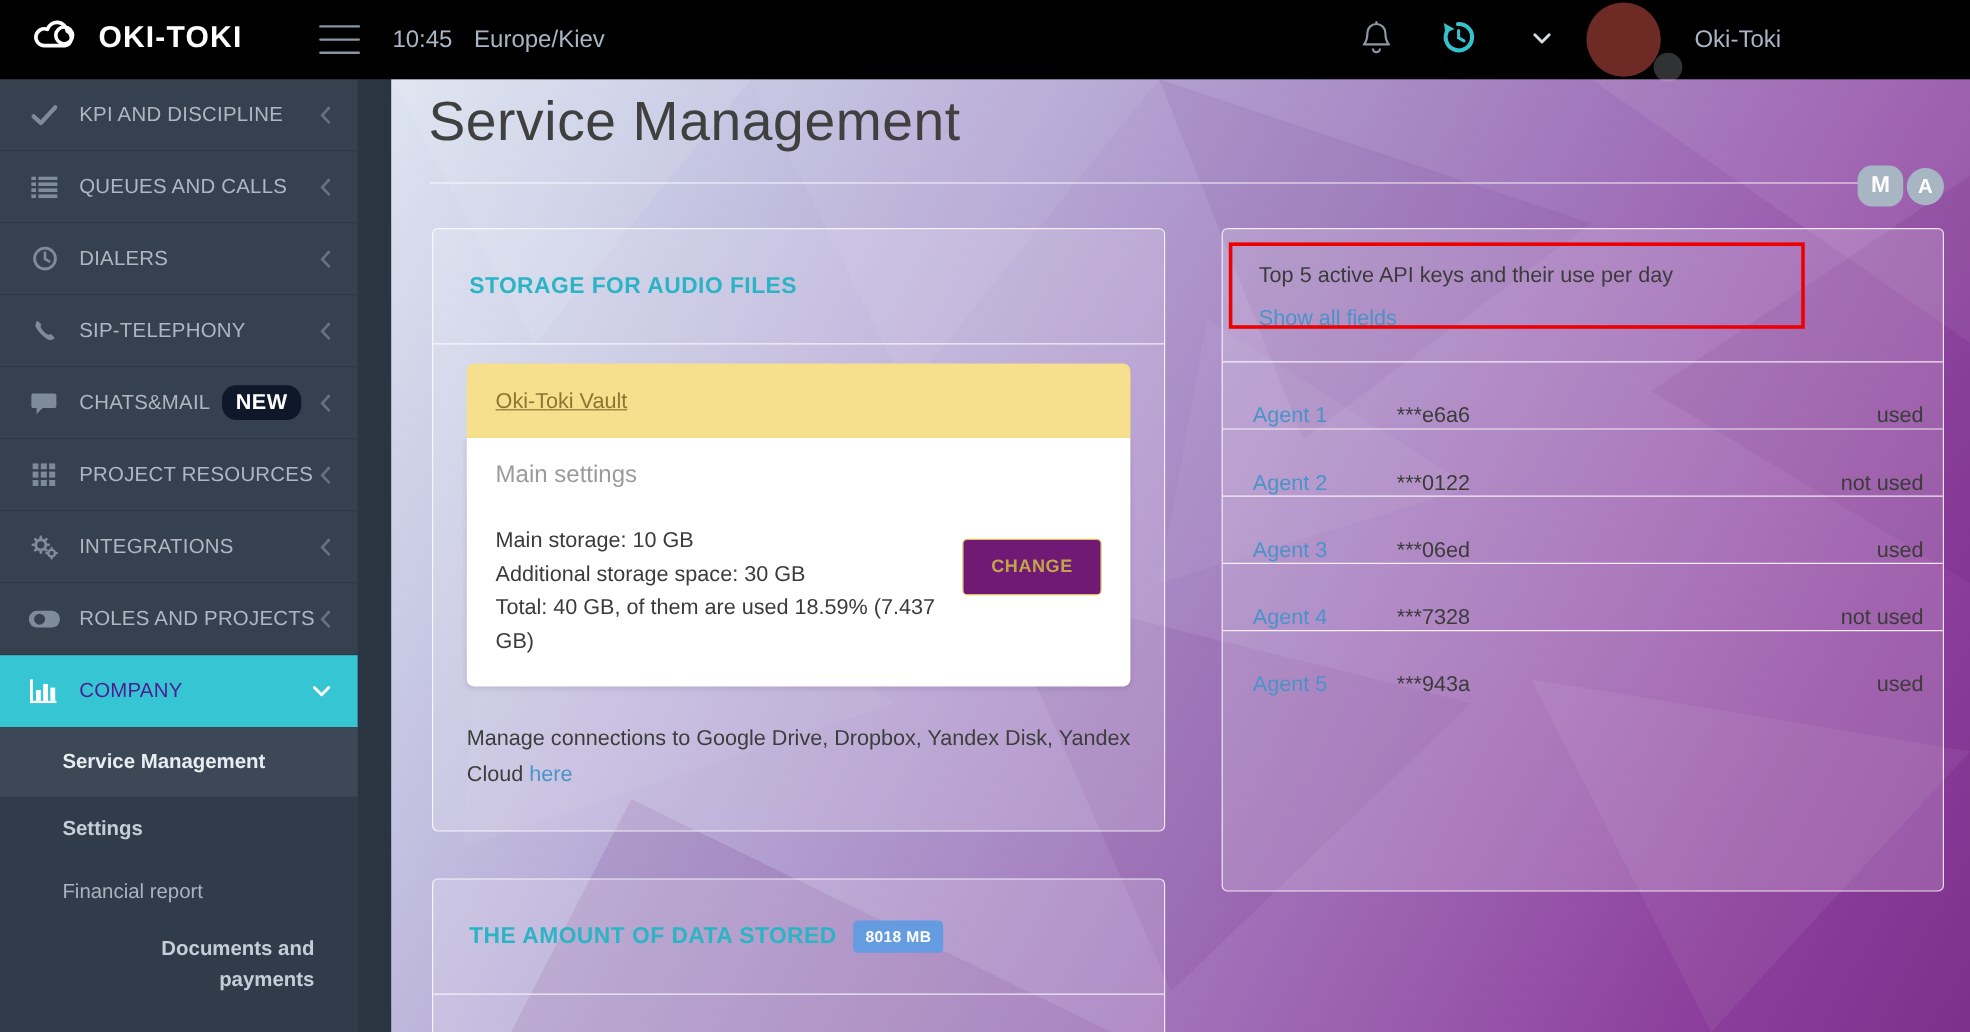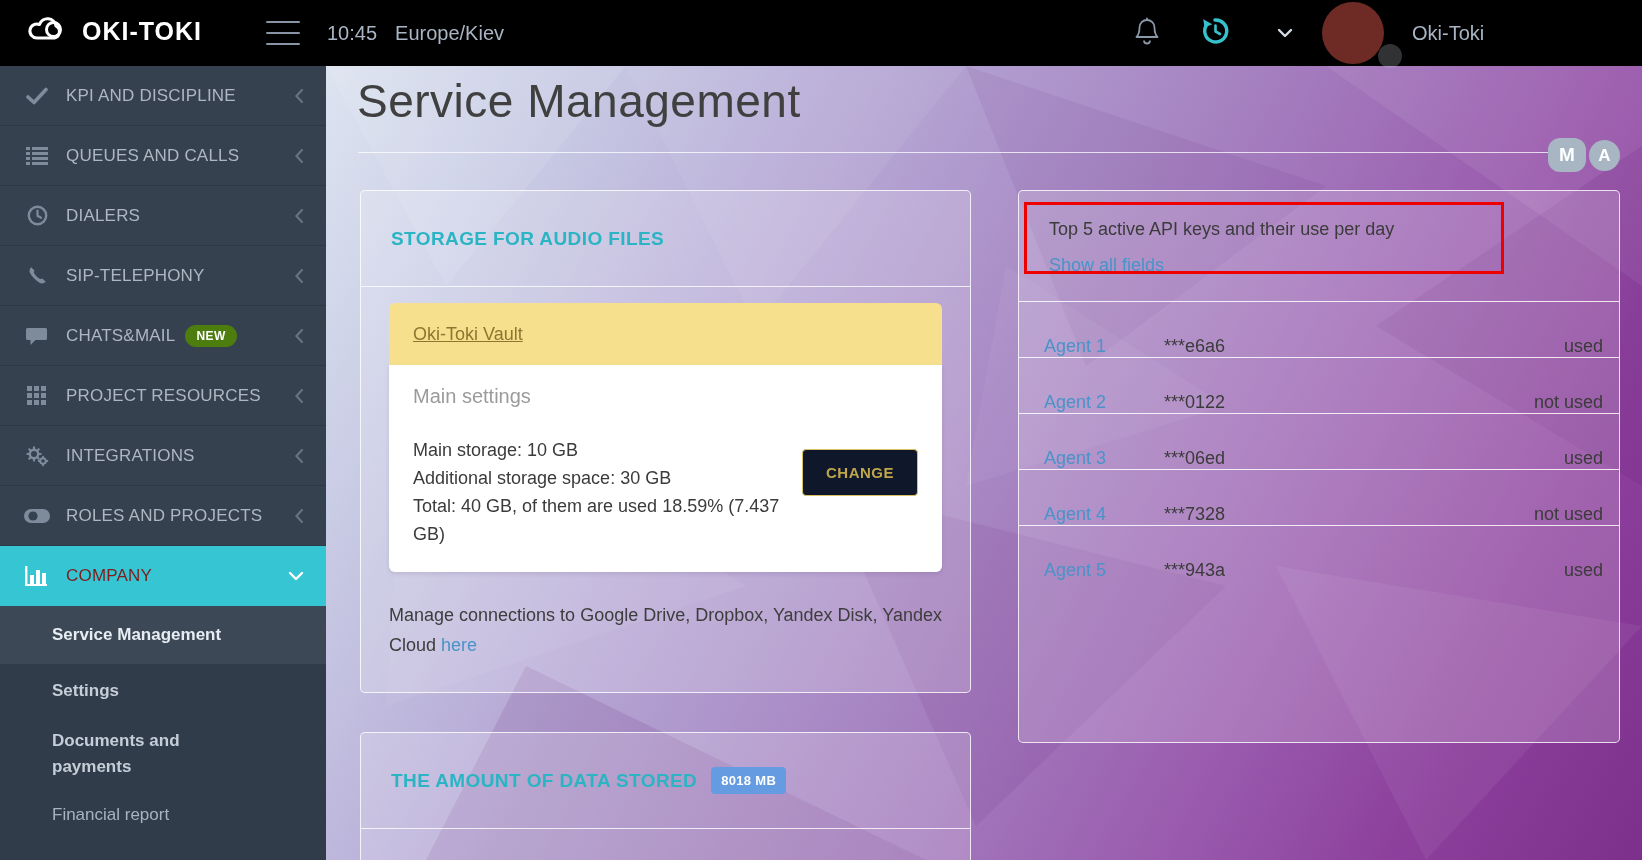--- a/index.html
+++ b/index.html
@@ -15,28 +15,28 @@
   .clock { position:absolute; left:327px; top:0; height:66px; display:flex; align-items:center; gap:18px; color:#a9b5c4; font-size:20px; }
   .icon-btn { width:46px; height:46px; display:flex; align-items:center; justify-content:center; cursor:pointer; }
   .bell-wrap { position:absolute; left:1124px; top:10px; }
   .hist-wrap { position:absolute; left:1192px; top:10px; }
   .chev-wrap { position:absolute; left:1262px; top:10px; }
   .avatar { position:absolute; left:1322px; top:2px; width:62px; height:62px; border-radius:50%; background:#6e2b26; z-index:31; }
   .avatar-dot { position:absolute; left:1378px; top:44px; width:24px; height:24px; border-radius:50%; background:rgba(190,198,206,0.25); z-index:32; }
   .account-name { position:absolute; left:1412px; top:0; height:66px; display:flex; align-items:center; color:#a9b5c4; font-size:20px; }
 
   
-  .sidebar { position:absolute; left:0; top:66px; width:326px; height:794px; background:#364150; display:flex; flex-direction:column; z-index:20; }
+  .sidebar { position:absolute; left:0; top:66px; width:298px; height:794px; background:#364150; display:flex; flex-direction:column; z-index:20;text-align:right; }
   .nav-item { height:60px; flex:0 0 60px; display:flex; align-items:center; padding:0 22px 0 24px; border-bottom:1px solid #2e3844; cursor:pointer; }
   .nav-icon { width:26px; height:22px; margin-right:16px; display:flex; align-items:center; justify-content:center; flex:0 0 26px; }
   .nav-label { color:#aeb6c1; font-size:17px; letter-spacing:.2px; white-space:nowrap; }
   .nav-chevron { margin-left:auto; display:flex; align-items:center; }
-  .badge-new { margin-left:10px; background:#4d7c0f; color:#fff; font-size:12px; font-weight:bold; padding:4px 11px; border-radius:12px; letter-spacing:.5px; }
+  .badge-new { margin-left:10px; background:#0f172a; color:#fff; font-size:18px; font-weight:bold; padding:4px 11px; border-radius:12px; letter-spacing:.5px; }
   .nav-item.active { background:#36c6d3; border-bottom:1px solid #36c6d3; }
-  .nav-item.active .nav-label { color:#7f1d1d; }
+  .nav-item.active .nav-label { color:#4c1d95; }
   .submenu { flex:1 1 auto; background:#303c49; padding-bottom:20px; }
   .sub-item { display:flex; align-items:center; padding:0 24px 0 52px; color:#c5ced8; font-size:17px; font-weight:bold; cursor:pointer; }
   .sub-item.current { background:#3c4855; color:#e7edf3; height:58px; }
   .sub-item.h54 { height:54px; }
   .sub-item.wrap2 { height:72px; line-height:26px; }
   .sub-item.wrap2 span { width:210px; white-space:normal; }
   .sub-item.plain { height:50px; font-weight:normal; color:#a9b3bf; }
 
   
   .main { position:absolute; left:326px; top:66px; width:1316px; height:794px; overflow:hidden;
@@ -52,21 +52,21 @@
   .card-header { height:96px; display:flex; align-items:center; padding:0 30px; border-bottom:1px solid rgba(255,255,255,.8); }
   .card-title { color:#2bb5c4; font-size:19px; font-weight:bold; letter-spacing:.4px; }
   .badge-blue { margin-left:14px; background:#659be0; color:#fff; font-size:13px; font-weight:bold; padding:6px 10px; border-radius:4px; letter-spacing:.3px; }
 
   .card-storage { left:34px; top:124px; width:611px; height:503px; }
   .vault { margin:16px 28px 0 28px; border-radius:6px; }
   .vault-head { background:#f6e08d; border-radius:6px 6px 0 0; height:62px; display:flex; align-items:center; padding:0 24px; color:#8d7730; font-size:18px;text-decoration:underline; }
   .vault-body { background:#ffffff; border-radius:0 0 6px 6px; min-height:182px; padding:20px 24px 24px 24px; position:relative; box-shadow:0 2px 4px rgba(60,30,80,.12); }
   .settings-label { color:#9b9b9b; font-size:20px; margin-bottom:28px; }
   .storage-lines { width:370px; font-size:18px; line-height:28px; color:#3b3b3b; }
-  .btn-change { position:absolute; right:24px; top:84px; background:#0f172a; border:1px solid #d9c161; border-radius:4px; color:#c0a64b; font-weight:bold; font-size:15px; letter-spacing:.5px; padding:14px 23px; cursor:pointer; font-family:"Liberation Sans",sans-serif; }
+  .btn-change { position:absolute; right:24px; top:84px; background:#701a75; border:1px solid #d9c161; border-radius:4px; color:#c0a64b; font-weight:bold; font-size:15px; letter-spacing:.5px; padding:14px 23px; cursor:pointer; font-family:"Liberation Sans",sans-serif; }
   .manage { margin:28px 28px 0 28px; width:556px; font-size:18px; line-height:30px; color:#3d3d3d; }
   .link { color:#4a93c8; cursor:pointer; text-decoration:none; }
 
   .card-api { left:692px; top:124px; width:602px; height:553px; }
   .api-desc { padding:28px 30px 0 30px; font-size:18px; color:#3b3b3b; }
   .api-link { padding:15px 30px 25px 30px; font-size:18px; }
   .api-row { height:56px; display:flex; align-items:flex-end; border-top:1px solid rgba(255,255,255,.85); padding:0 16px 0 25px; font-size:18px; }
   .api-agent { width:120px; color:#4a93c8; cursor:pointer; }
   .api-key { width:220px; color:#3b3b3b; }
   .api-status { margin-left:auto; color:#3b3b3b; }
@@ -293,25 +293,25 @@
     </span>
   </div>
 
   <div class="submenu">
     <div class="sub-item current">
       <span>Service Management</span>
     </div>
     <div class="sub-item h54">
       <span>Settings</span>
     </div>
+    <div class="sub-item plain">
+      <span>Financial report</span>
+    </div>
     <div class="sub-item wrap2">
       <span>Documents and payments</span>
-    </div>
-    <div class="sub-item plain">
-      <span>Financial report</span>
     </div>
   </div>
 </div>
 
 <div class="main">
 
   <svg class="shards" width="1316" height="794" viewBox="0 0 1316 794" preserveAspectRatio="none">
     <polygon points="0,0 300,0 120,220" fill="rgba(255,255,255,0.09)"></polygon>
     <polygon points="300,0 640,0 430,260" fill="rgba(255,255,255,0.06)"></polygon>
     <polygon points="640,0 1000,120 760,300" fill="rgba(90,30,110,0.08)"></polygon>

